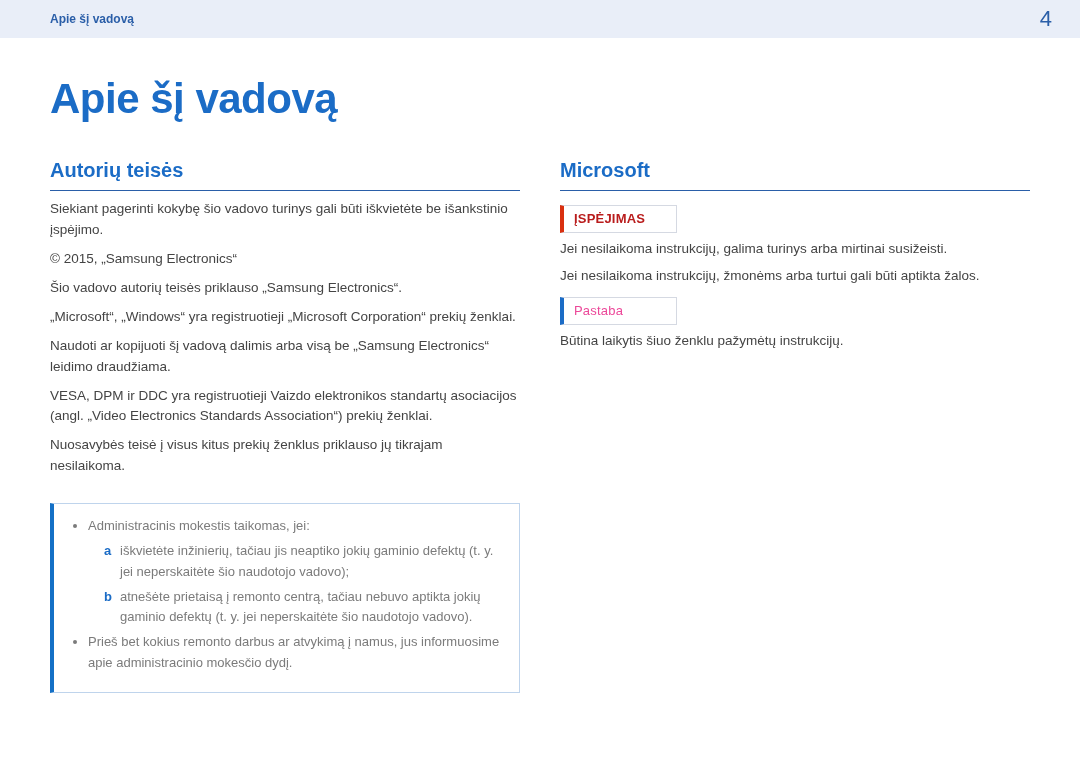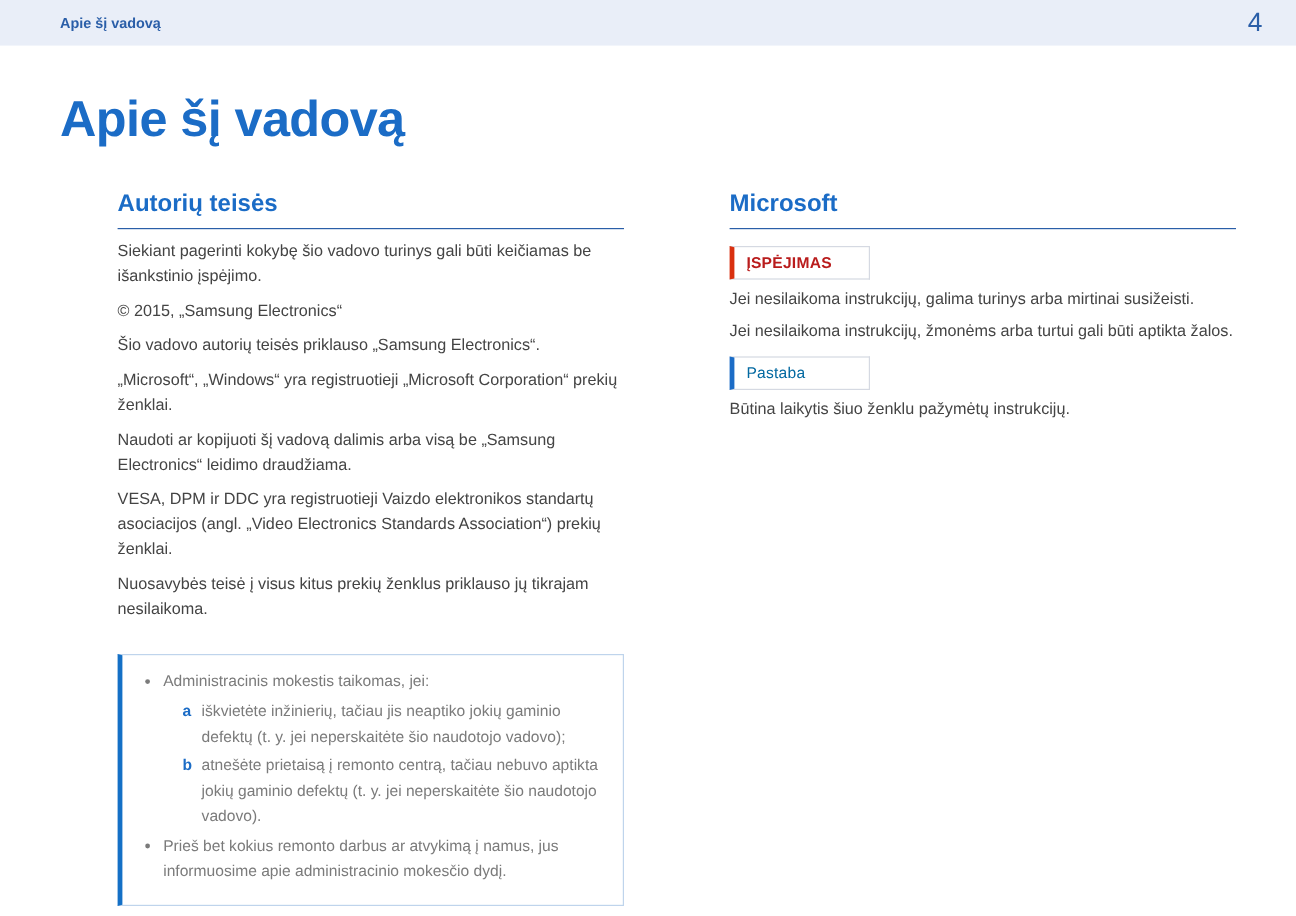--- a/index.html
+++ b/index.html
@@ -49,21 +49,20 @@
     color:var(--accent);
     letter-spacing:-0.5px;
   }
   .columns{
     display:flex;
     gap:40px;
   }
   .col{
     flex:1 1 0;
     min-width:0;
-    margin-left:48px;
   }
   h2.section-heading{
     color:var(--accent);
     font-size:20px;
     font-weight:700;
     margin:0 0 4px 0;
     padding-bottom:4px;
     border-bottom:1.5px solid #2a5ea8;
   }
   .para{
@@ -110,41 +109,41 @@
     border-left:4px solid;
     padding:3px 22px 3px 10px;
     font-size:13px;
     font-weight:700;
     letter-spacing:0.2px;
     margin-top:10px;
     min-width:80px;
     box-sizing:content-box;
   }
   .pill.warn{border-left-color:#d9300f;color:#b91c1c;}
-  .pill.note{border-left-color:#1b6cc6;color:#0369a1;font-weight:400;}
+  .pill.note{border-left-color:#1b6cc6;color:#ec4899;font-weight:400;}
   .right-line{ margin:6px 0 0 0; }
 </style>
 </head>
 <body>
 
 <div class="header-bar">
   <span class="crumb">Apie šį vadovą</span>
   <span class="page-num">4</span>
 </div>
 
 <div class="content">
 
   <h1 class="page-title">Apie šį vadovą</h1>
 
   <div class="columns">
 
     <div class="col">
       <h2 class="section-heading">Autorių teisės</h2>
 
-      <p class="para">Siekiant pagerinti kokybę šio vadovo turinys gali būti keičiamas be išankstinio įspėjimo.</p>
+      <p class="para">Siekiant pagerinti kokybę šio vadovo turinys gali būti iškvietėte be išankstinio įspėjimo.</p>
       <p class="para">© 2015, „Samsung Electronics“</p>
       <p class="para">Šio vadovo autorių teisės priklauso „Samsung Electronics“.</p>
       <p class="para">„Microsoft“, „Windows“ yra registruotieji „Microsoft Corporation“ prekių ženklai.</p>
       <p class="para">Naudoti ar kopijuoti šį vadovą dalimis arba visą be „Samsung Electronics“ leidimo draudžiama.</p>
       <p class="para">VESA, DPM ir DDC yra registruotieji Vaizdo elektronikos standartų asociacijos (angl. „Video Electronics Standards Association“) prekių ženklai.</p>
       <p class="para">Nuosavybės teisė į visus kitus prekių ženklus priklauso jų tikrajam nesilaikoma.</p>
 
       <div class="info-box">
         <ul>
           <li>

